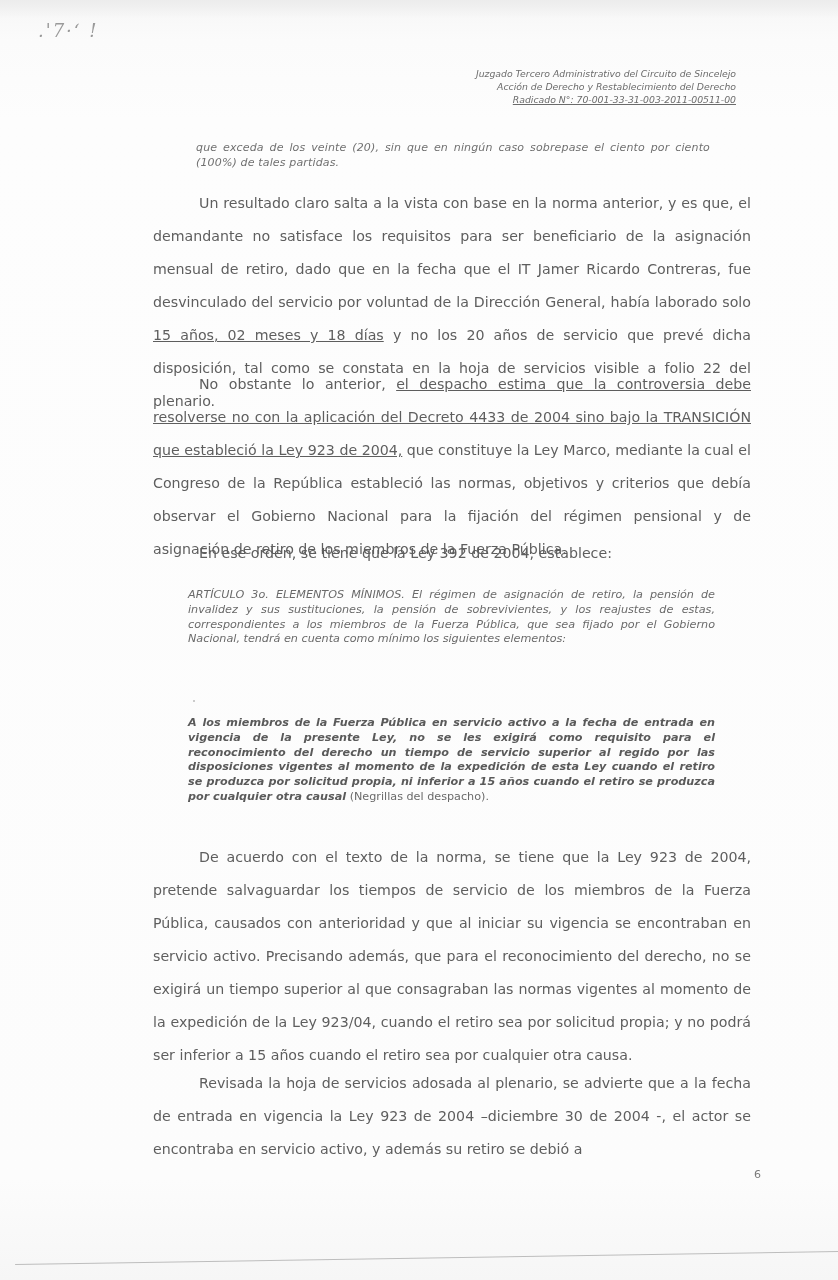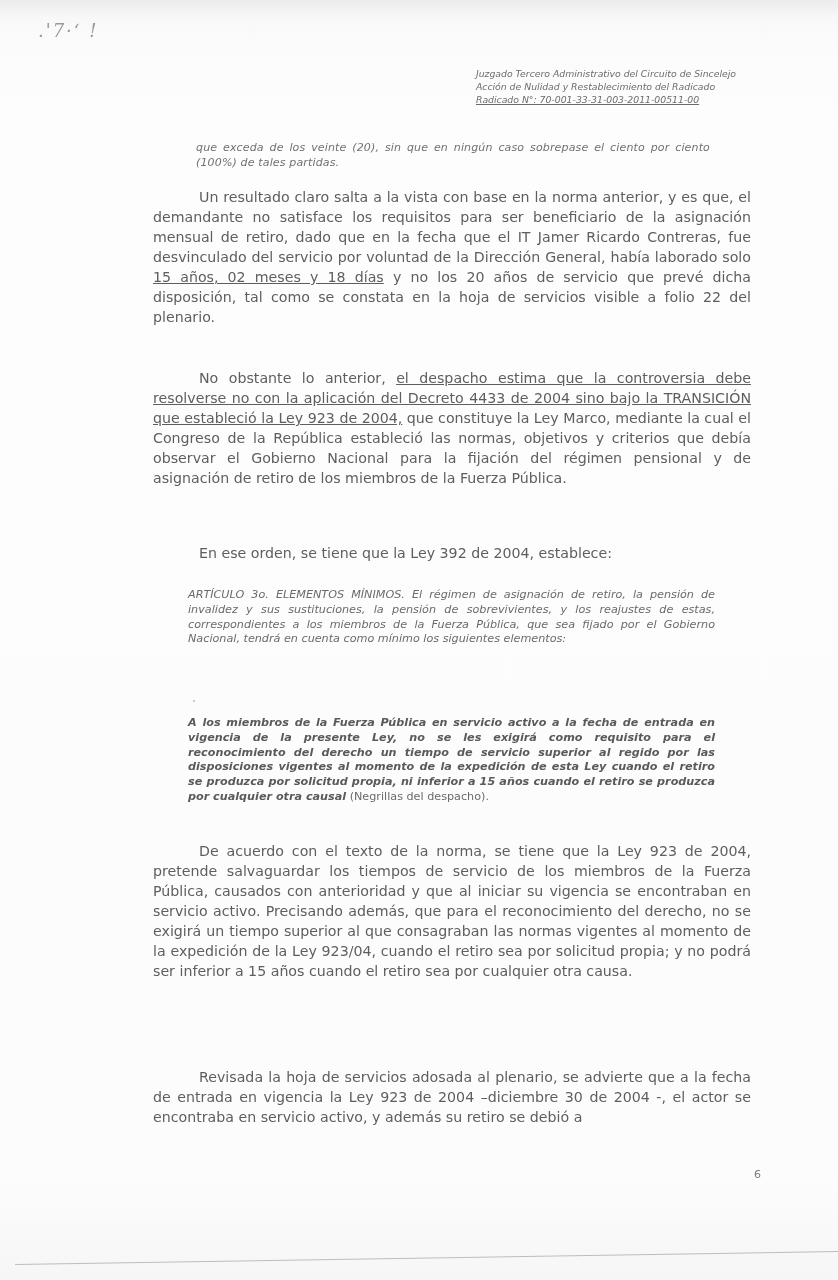--- a/index.html
+++ b/index.html
@@ -30,36 +30,37 @@
       transform: rotate(-0.9deg);
       transform-origin: right center;
     }
     .scribble {
       position: absolute; left: 38px; top: 20px;
       font-size: 18px; color: #9a9a9a; letter-spacing: 2px;
       font-family: "DejaVu Serif", serif; font-style: italic;
     }
     .header {
       position: absolute; right: 102px; top: 67px;
+      text-align: right;
       font-size: 9.3px;
       line-height: 13px;
       font-style: italic;
       color: #6b6b6b;
     }
     .header .u { text-decoration: underline; }
     .quote {
       position: absolute; left: 196px; width: 514px;
       font-size: 11px; line-height: 14.5px;
       font-style: italic; color: #707070;
       text-align: justify;
       letter-spacing: 0.15px;
     }
     .para {
       position: absolute; left: 153px; width: 598px;
-      font-size: 14.2px; line-height: 20px;
+      font-size: 14.2px; line-height: 33px;
       text-align: justify;
       color: #5e5e5e;
     }
     .para .indent { display: inline-block; width: 46px; }
     .u { text-decoration: underline; }
     .bq {
       position: absolute; left: 188px; width: 527px;
       font-size: 11.2px; line-height: 14.8px;
       text-align: justify;
       color: #6a6a6a;
@@ -80,21 +81,21 @@
 </head>
 <body>
 
 <div class="page">
   <div class="top-shadow"></div>
 
   <div class="scribble">.'7·ʻ !</div>
 
   <div class="header">
     <div>Juzgado Tercero Administrativo del Circuito de Sincelejo</div>
-    <div>Acción de Nulidad y Restablecimiento del Radicado</div>
+    <div>Acción de Derecho y Restablecimiento del Derecho</div>
     <div class="u">Radicado N°: 70-001-33-31-003-2011-00511-00</div>
   </div>
 
   <div class="quote" style="top:141px;">que exceda de los veinte (20), sin que en ningún caso sobrepase el ciento por ciento (100%) de tales partidas.</div>
 
   <div class="para" style="top:187px;"><span class="indent"></span><span>Un resultado claro salta a la vista con base en la norma anterior, y es que, el demandante no satisface los requisitos para ser beneficiario de la asignación mensual de retiro, dado que en la fecha que el  IT Jamer Ricardo Contreras, fue desvinculado del servicio por voluntad de la Dirección General, había laborado solo </span><span class="u">15 años, 02 meses y 18 días</span><span> y no los 20 años de servicio que prevé dicha disposición, tal como se constata en la hoja de servicios visible a folio 22 del plenario.</span></div>
 
   <div class="para" style="top:368px;"><span class="indent"></span><span>No obstante lo anterior, </span><span class="u">el despacho estima que la controversia debe resolverse no con la aplicación del Decreto 4433 de 2004 sino bajo la TRANSICIÓN que estableció la Ley 923 de 2004,</span><span> que constituye la Ley Marco, mediante la cual el Congreso de la República estableció las normas, objetivos y criterios que debía observar el Gobierno Nacional para la fijación del régimen pensional y de asignación de retiro de los miembros de la Fuerza Pública.</span></div>
 
   <div class="lead" style="top:542px;">En ese orden, se tiene que la Ley 392 de 2004, establece:</div>

